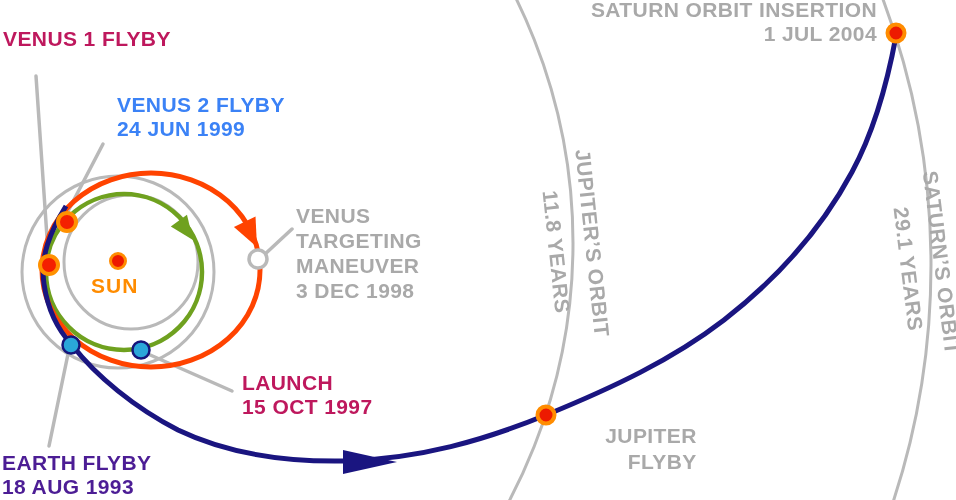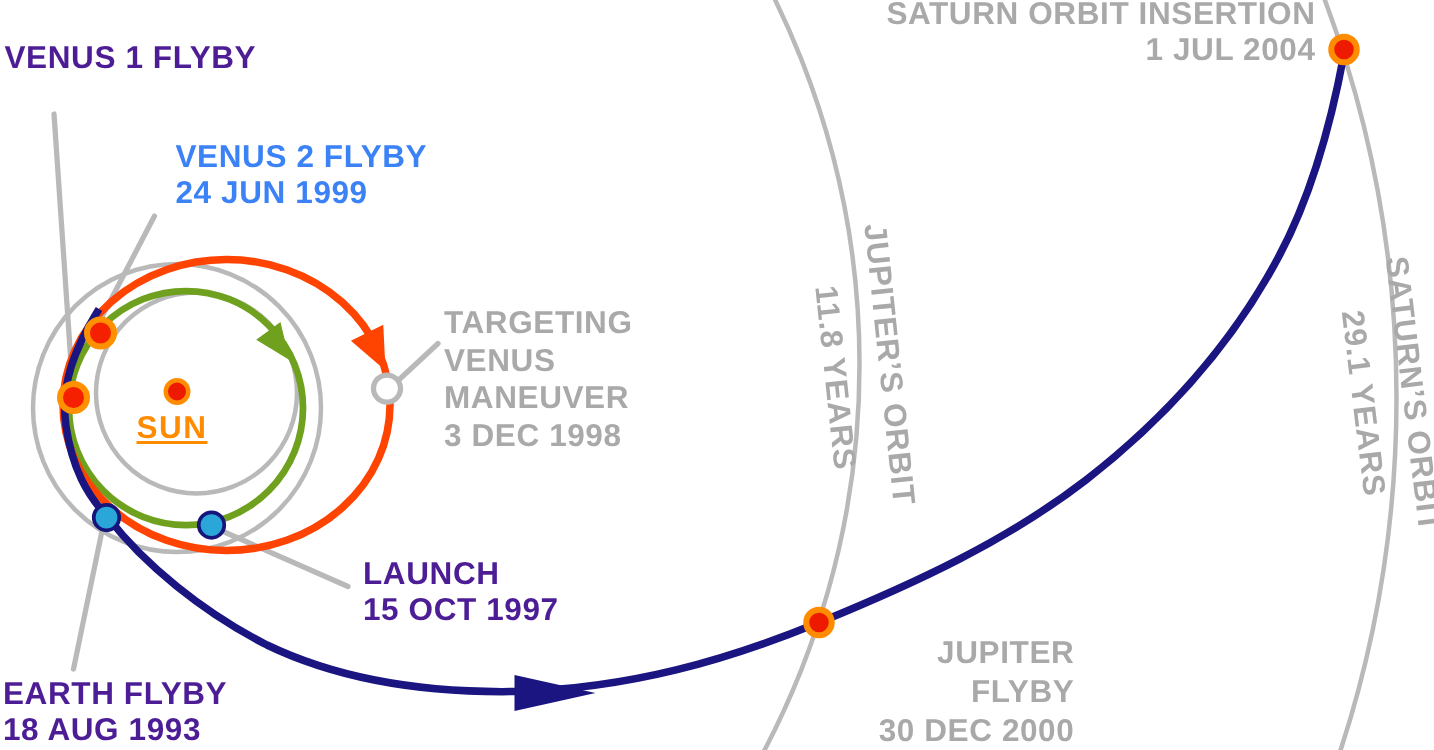--- a/index.html
+++ b/index.html
@@ -2,25 +2,25 @@
 <html><head>
 <meta charset="utf-8">
 <style>
   html,body{margin:0;padding:0;background:#ffffff;}
   #stage{
     position:relative;width:956px;height:500px;overflow:hidden;background:#ffffff;
     font-family:"Liberation Sans",sans-serif;font-weight:bold;
   }
   #stage svg{position:absolute;left:0;top:0;}
   .lbl{position:absolute;white-space:nowrap;font-size:21px;line-height:24px;letter-spacing:0.4px;}
-  .green{color:#4c1d95;}
+  .green{color:#be185d;}
   .orangered{color:#3b82f6;}
   .gray{color:#a9a9a9;}
   .navy{color:#4c1d95;}
-  .sunorange{color:#ff8c00;text-decoration:underline;}
+  .sunorange{color:#ff8c00;}
   .right{text-align:right;}
   .center{text-align:center;}
   .orbit-label{
     position:absolute;white-space:nowrap;font-size:21px;letter-spacing:0.6px;color:#a9a9a9;
     transform:translate(-50%,-50%) rotate(84deg);
   }
   .rot83{transform:translate(-50%,-50%) rotate(83deg);}
   .lh25{line-height:25px;}
 </style>
 </head>
@@ -74,22 +74,22 @@
   </div>
 
   <div class="lbl orangered" style="left:117px;top:93px;">
     <div>VENUS 2 FLYBY</div>
     <div>24 JUN 1999</div>
   </div>
 
   <div class="lbl sunorange" style="left:91px;top:274px;letter-spacing:1px;">SUN</div>
 
   <div class="lbl gray lh25" style="left:296px;top:203px;">
+    <div>VENUS</div>
     <div>TARGETING</div>
-    <div>VENUS</div>
     <div>MANEUVER</div>
     <div>3 DEC 1998</div>
   </div>
 
   <div class="lbl gray right" style="right:79px;top:-2px;">
     <div>SATURN ORBIT INSERTION</div>
     <div>1 JUL 2004</div>
   </div>
 
   <div class="lbl green" style="left:242px;top:371px;">
@@ -98,21 +98,20 @@
   </div>
 
   <div class="lbl navy" style="left:2px;top:451px;">
     <div>EARTH FLYBY</div>
     <div>18 AUG 1993</div>
   </div>
 
   <div class="lbl gray center" style="left:651px;top:423px;transform:translateX(-50%);line-height:26px;text-align:right;">
     <div>JUPITER</div>
     <div>FLYBY</div>
-    <div>30 DEC 2000</div>
   </div>
 
   <div class="orbit-label" style="left:592px;top:243px;">JUPITER’S ORBIT</div>
   <div class="orbit-label" style="left:556px;top:252px;">11.8 YEARS</div>
   <div class="orbit-label rot83" style="left:941px;top:263px;">SATURN’S ORBIT</div>
   <div class="orbit-label rot83" style="left:908px;top:269px;">29.1 YEARS</div>
 
 </div>
 
 </body></html>

